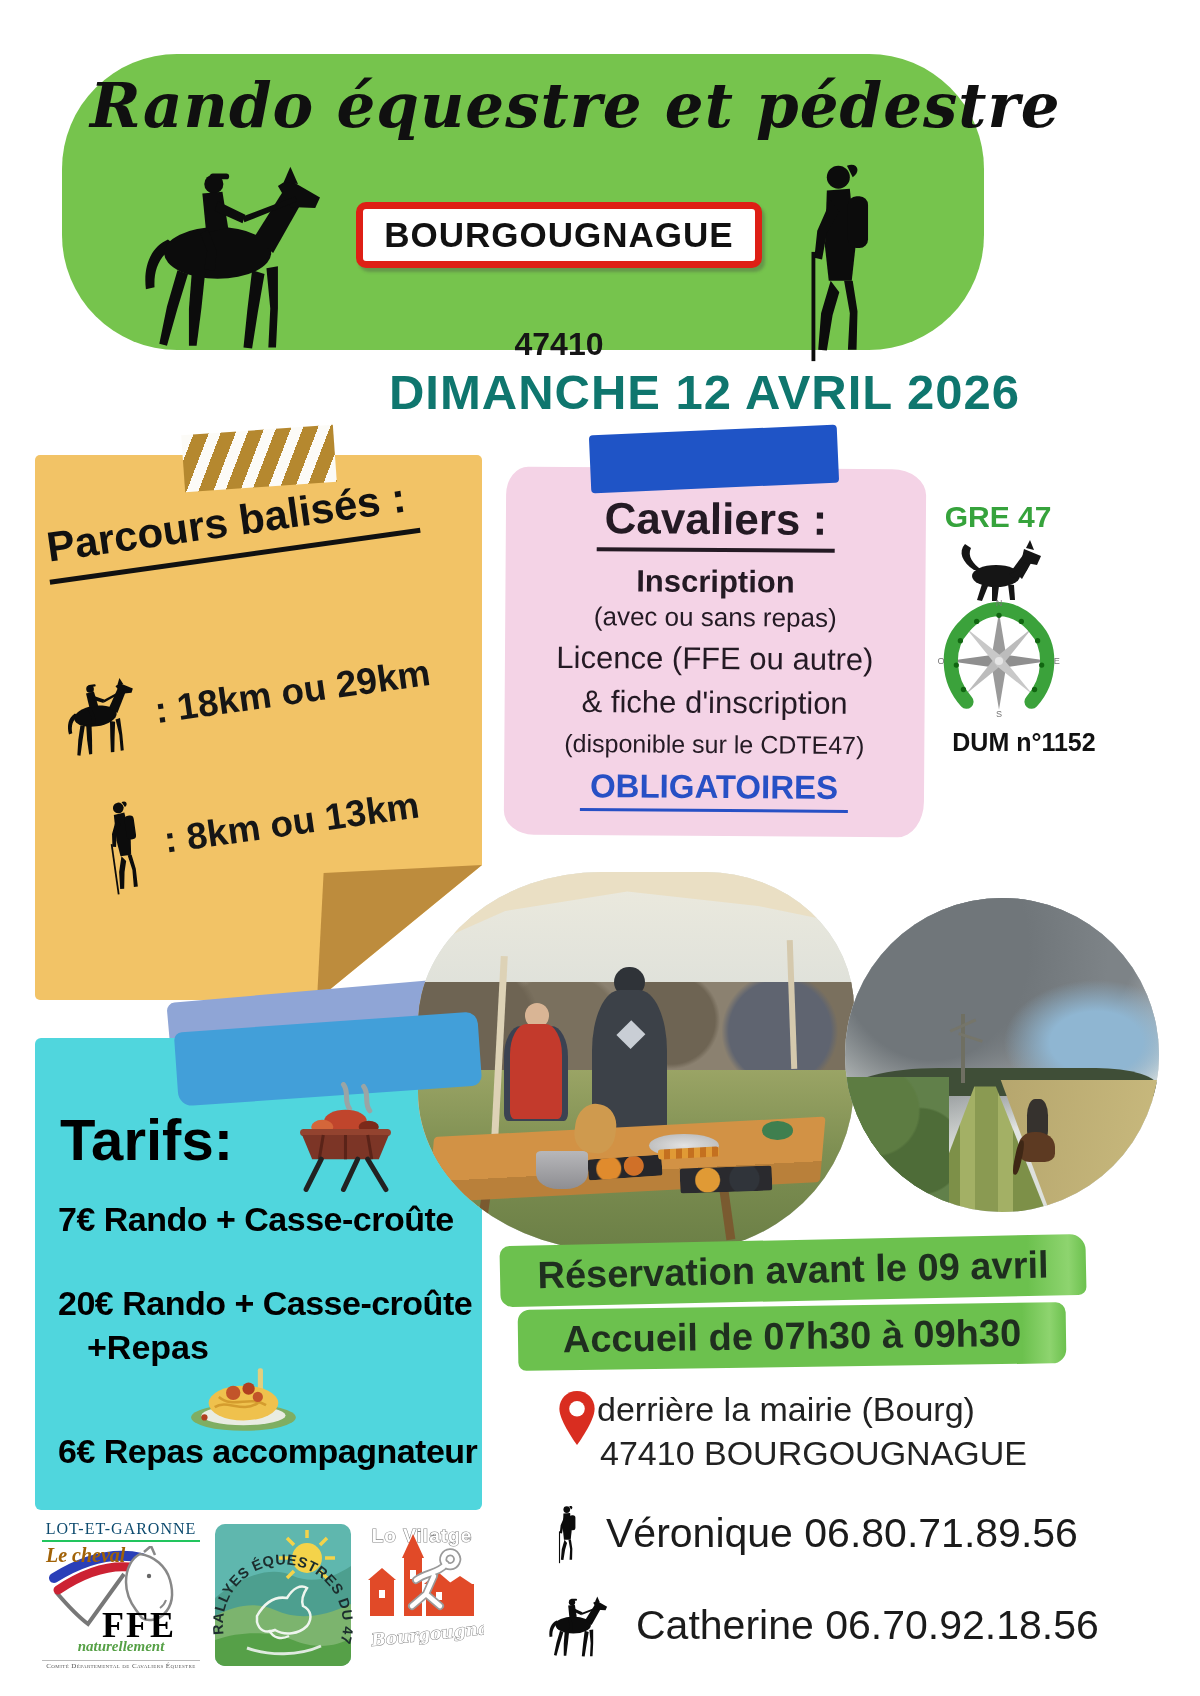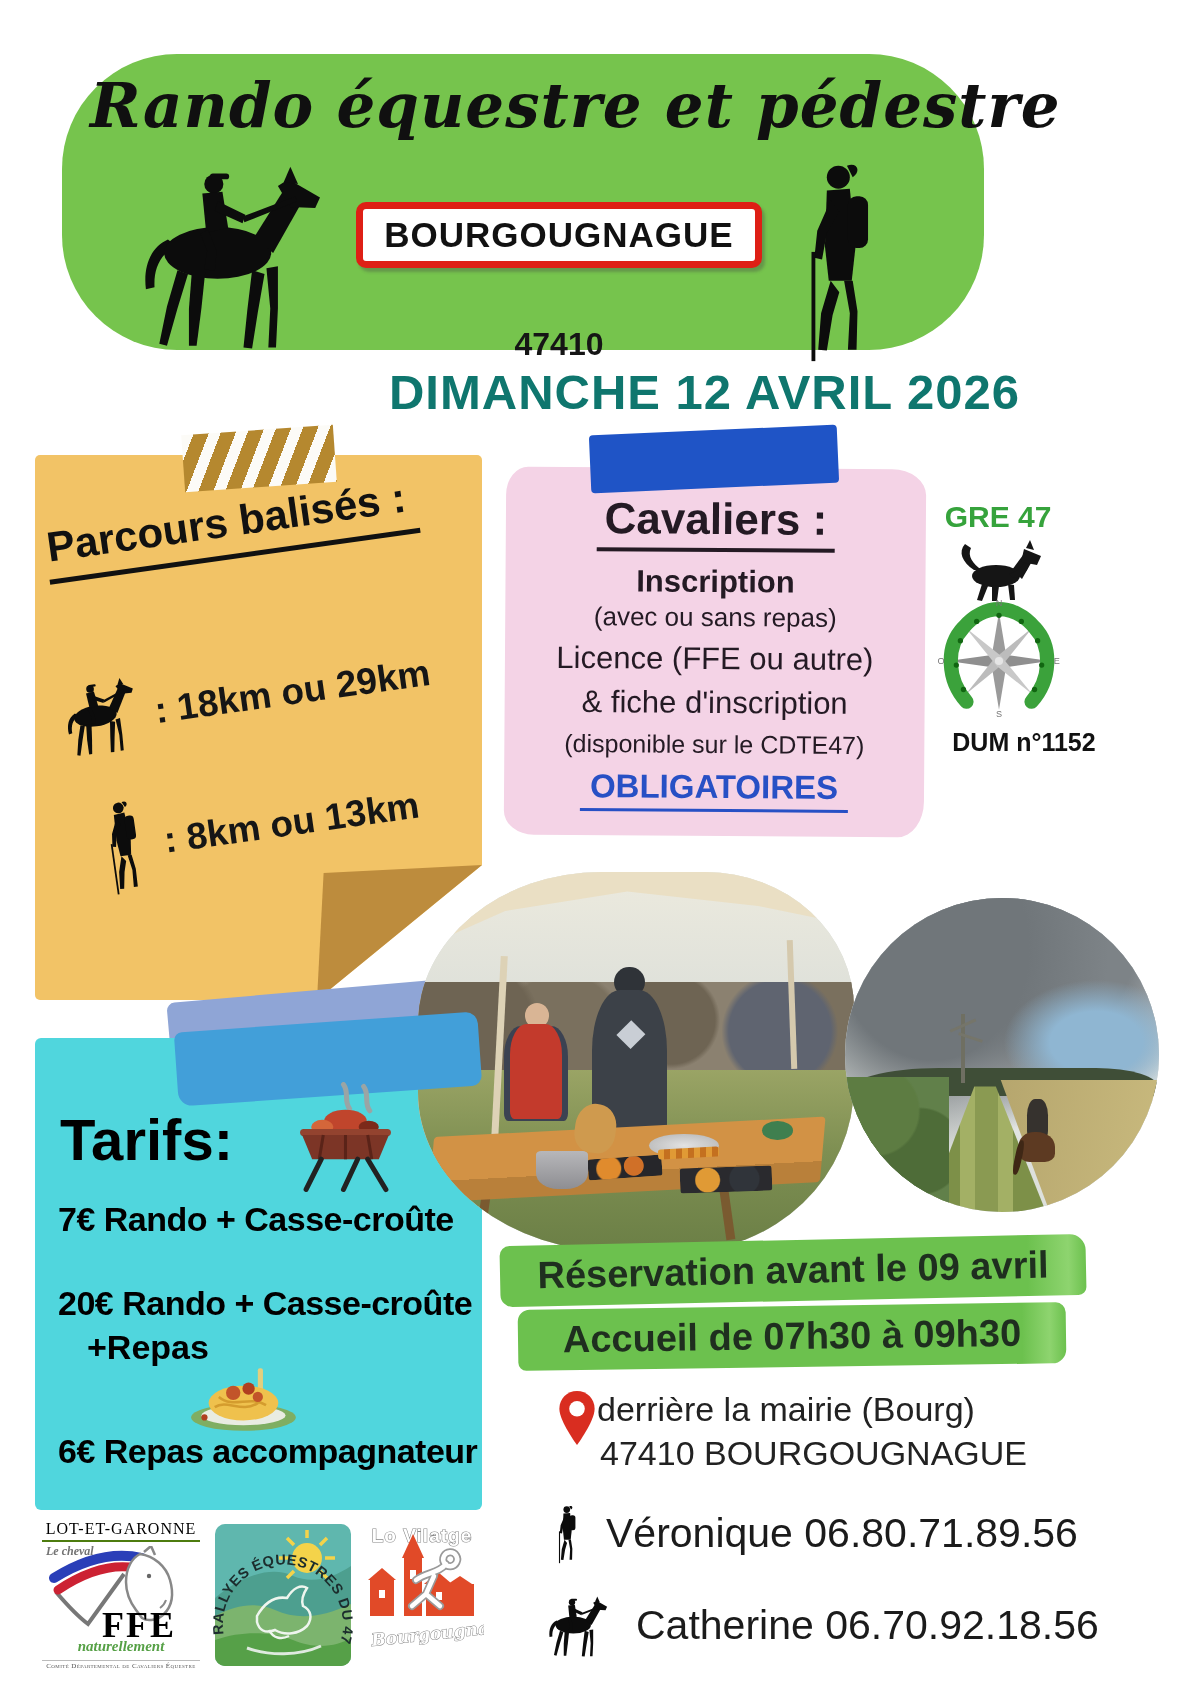--- a/index.html
+++ b/index.html
@@ -146,23 +146,23 @@
   .loc1 { left:597px; top:1390px; font-size:34px; color:#222; z-index:4; }
   .loc2 { left:600px; top:1434px; font-size:34px; color:#222; z-index:4; }
   .c1-icon { left:552px; top:1504px; width:34px; height:60px; z-index:4; }
   .c1-text { left:606px; top:1510px; font-size:41px; color:#1b1b1b; z-index:4; }
   .c2-icon { left:526px; top:1594px; width:104px; height:68px; z-index:4; }
   .c2-text { left:636px; top:1602px; font-size:41px; color:#1b1b1b; z-index:4; }
 
   
   .logo-ffe { left:42px; top:1520px; width:158px; height:150px; z-index:4; }
   .ffe-region { position:absolute; left:0; top:0; width:100%; text-align:center; font-family:"Liberation Serif",serif;
-                font-size:16px; letter-spacing:1px; color:#000000; border-bottom:2px solid #4d7c0f; padding-bottom:2px; }
+                font-size:16px; letter-spacing:1px; color:#0c4a6e; border-bottom:2px solid #22c55e; padding-bottom:2px; }
   .ffe-lecheval { position:absolute; left:4px; top:24px; font-family:"Liberation Serif",serif; font-style:italic; font-weight:bold;
-                  font-size:12px; color:#737373; }
+                  font-size:20px; color:#a16207; }
   .ffe-horse { position:absolute; left:6px; top:26px; width:146px; height:84px; }
   .ffe-acronym { position:absolute; left:60px; top:84px; font-family:"Liberation Serif",serif; font-size:36px; font-weight:bold; color:#000000; letter-spacing:2px; }
   .ffe-nat { position:absolute; left:0; top:118px; width:100%; text-align:center; font-family:"Liberation Serif",serif;
              font-style:italic; font-weight:bold; font-size:15px; color:#55a045; }
   .ffe-caption { position:absolute; left:0; bottom:0; width:100%; text-align:center; font-family:"Liberation Serif",serif;
                  font-variant:small-caps; font-size:7px; color:#555; letter-spacing:.4px; border-top:1px solid #bbb; padding-top:1px; white-space:nowrap; }
   .logo-rallyes { left:213px; top:1518px; width:140px; height:154px; z-index:4; }
   .logo-village { left:360px; top:1518px; width:124px; height:152px; z-index:4; }
 </style>
 </head>

